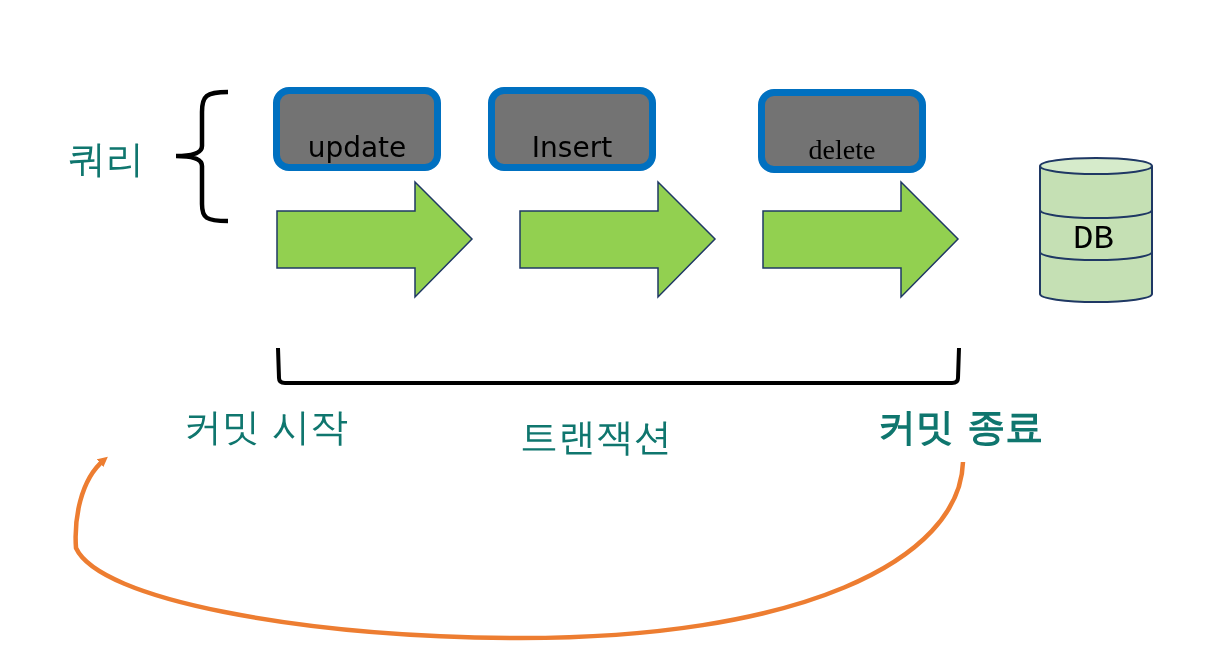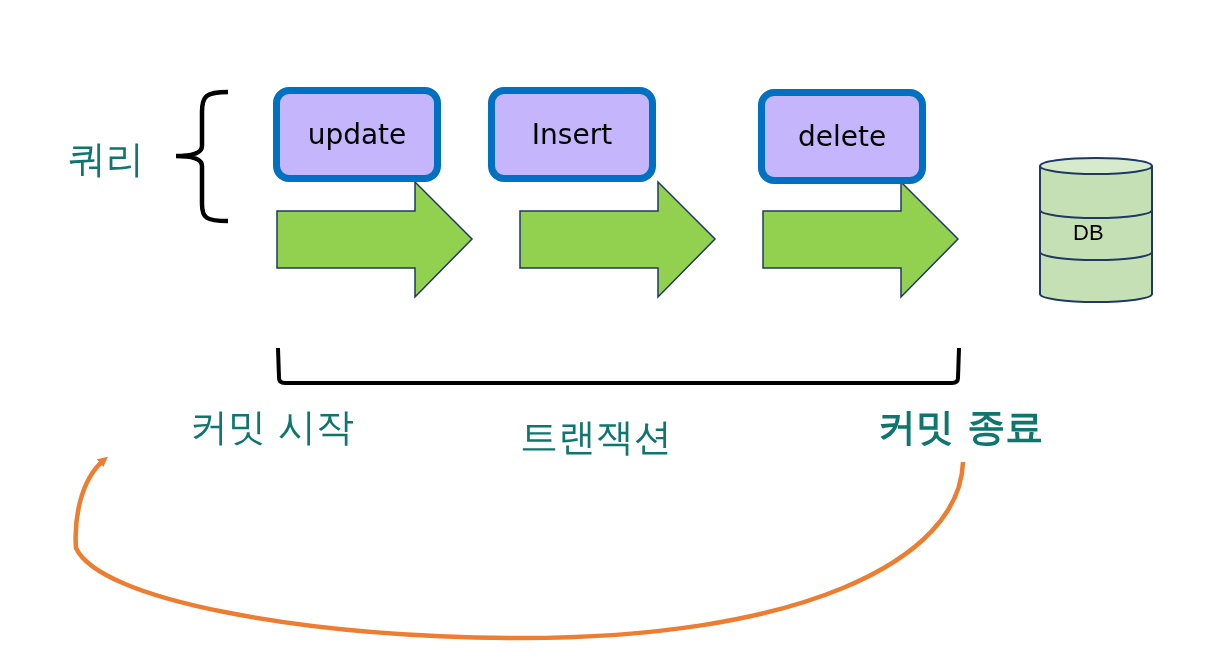--- a/index.html
+++ b/index.html
@@ -1,25 +1,25 @@
 <!DOCTYPE html>
 <html><head>
   <meta charset="utf-8">
   <style>
     html, body { margin: 0; padding: 0; background: #ffffff; }
     body { width: 1220px; height: 664px; position: relative; overflow: hidden;
            font-family: "Liberation Sans", "DejaVu Sans", sans-serif; color: #000; }
     svg#diagram { position: absolute; left: 0; top: 0; }
     .label { position: absolute; white-space: nowrap; color: #0f766e; }
     .kr { font-family: "DejaVu Sans", sans-serif; font-size: 38px; }
-    .query-box { position: absolute; box-sizing: border-box; width: 168px; height: 95px;
-                 border: 7px solid #0070C0; border-radius: 16px; background: #c4b5fd;
-                 display: flex; align-items: center; justify-content: center;
+    .query-box { position: absolute; box-sizing: border-box; width: 168px; height: 84px;
+                 border: 7px solid #0070C0; border-radius: 16px; background: #737373;
+                 display: flex; align-items: flex-end; justify-content: center;
                  font-family: "DejaVu Sans", sans-serif; font-size: 28px; }
-    .db-label { position: absolute; font-family: Liberation Sans, sans-serif; font-size: 22px; }
+    .db-label { position: absolute; font-family: Liberation Mono, monospace; font-size: 34px; }
   </style>
 </head>
 <body>
 
 <svg id="diagram" width="1220" height="664" viewBox="0 0 1220 664">
   <defs>
     <marker id="orangeHead" markerWidth="10" markerHeight="10" refX="5" refY="5" orient="auto" markerUnits="userSpaceOnUse">
       <path d="M0,0 L10,5 L0,10 z" fill="#ED7D31"></path>
     </marker>
   </defs>
@@ -43,21 +43,21 @@
 </svg>
 
 <div class="label kr" style="left:68px; top:134px;">쿼리</div>
 
 <div class="query-box" style="left:273px; top:87px;">
   <span>update</span>
 </div>
 <div class="query-box" style="left:488px; top:87px;">
   <span>Insert</span>
 </div>
-<div class="query-box" style="left:758px; top:89px;">
+<div class="query-box" style="left:758px; top:89px;font-family:Liberation Serif, serif;">
   <span>delete</span>
 </div>
 
 <div class="db-label" style="left:1073px; top:220px;">DB</div>
 
-<div class="label kr" style="left:190px; top:402px;">커밋 시작</div>
+<div class="label kr" style="left:184px; top:402px;">커밋 시작</div>
 <div class="label kr" style="left:520px; top:412px;">트랜잭션</div>
 <div class="label kr" style="left:878px; top:402px;font-weight:bold;">커밋 종료</div>
 
 </body></html>

